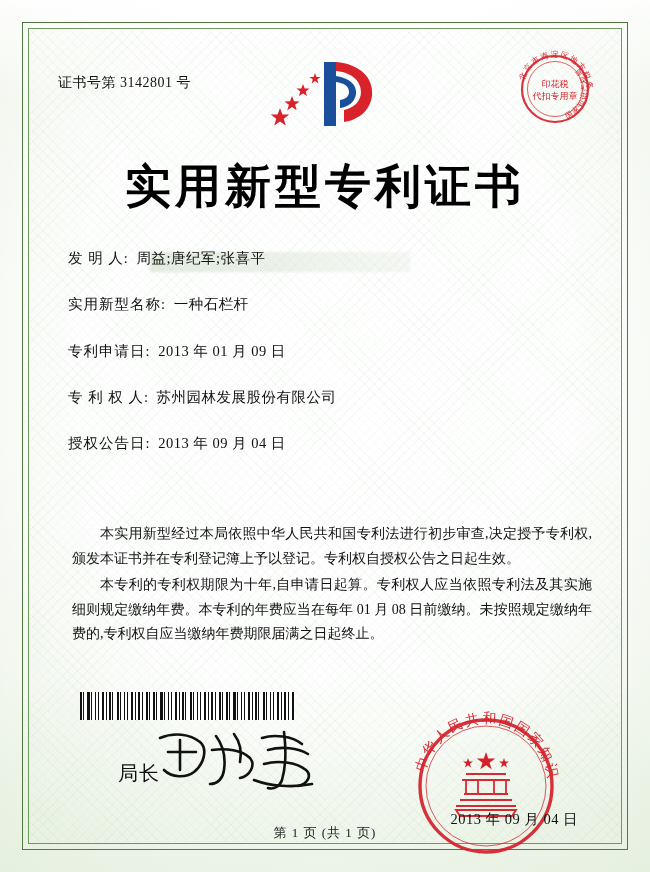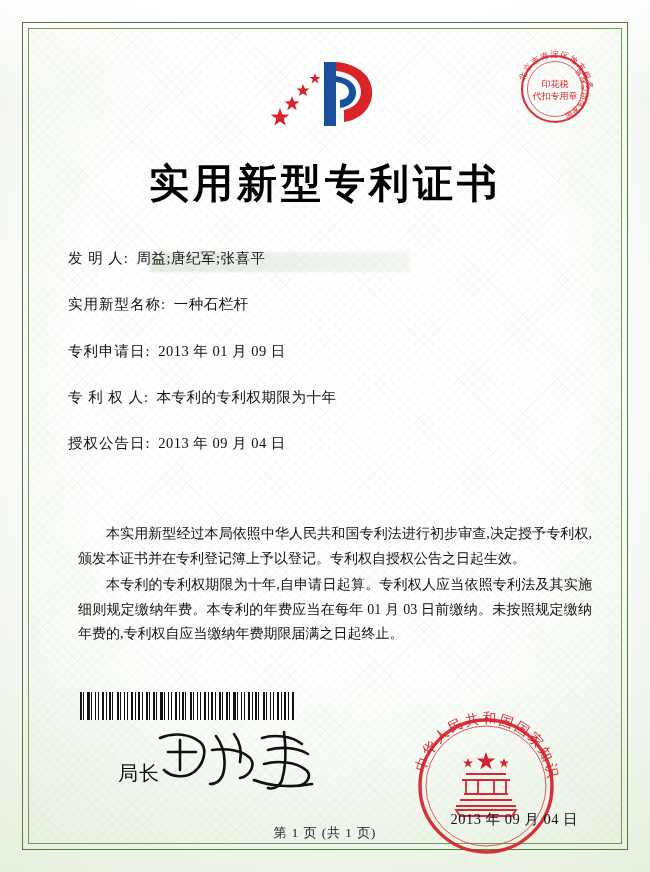--- a/index.html
+++ b/index.html
@@ -53,21 +53,21 @@
 
   
   .seal-top{
     position:absolute;right:52px;top:46px;width:86px;height:86px;
   }
 
   
   .title{
     position:absolute;left:0;right:0;top:156px;
     text-align:center;
-    font-size:40px;font-weight:bold;letter-spacing:4px;
+    font-size:46px;font-weight:bold;letter-spacing:4px;
     color:#000;
     font-family:"Liberation Serif","DejaVu Serif",serif;
   }
 
   
   .fields{
     position:absolute;left:68px;top:248px;right:60px;
   }
   .field-row{
     margin-bottom:26px;
@@ -85,21 +85,21 @@
     background:linear-gradient(90deg, rgba(205,220,198,0.55), rgba(205,220,198,0.18));
     filter:blur(1.2px);
     pointer-events:none;
   }
 
   
   .paras{
     position:absolute;left:68px;right:58px;top:522px;
     font-size:14px;line-height:1.75;color:#111;text-align:justify;
   }
-  .paras p{margin:0 0 2px 10px;text-indent:2em;}
+  .paras p{margin:0 0 2px 4px;text-indent:2em;}
 
   
   .barcode{
     position:absolute;left:80px;top:692px;width:215px;height:28px;
     background-image:repeating-linear-gradient(90deg,
       #111 0 1.6px, #fff 1.6px 3.2px, #111 3.2px 4.2px, #fff 4.2px 7.4px,
       #111 7.4px 9.6px, #fff 9.6px 11px, #111 11px 12px, #fff 12px 14.6px);
   }
 
   
@@ -129,20 +129,21 @@
 </style>
 </head>
 <body>
 
 <div class="page">
 
   <div class="border-outer"></div>
   <div class="border-inner"></div>
   <div class="guilloche"></div>
 
+  <div class="cert-no">证书号第 3142801 号</div>
 
   <div class="logo">
     <svg width="112" height="78" viewBox="0 0 112 78" xmlns="http://www.w3.org/2000/svg">
       <g fill="#d8232a">
         <polygon points="12,52 14.4,58.4 21.2,58.6 15.8,62.8 17.7,69.4 12,65.5 6.3,69.4 8.2,62.8 2.8,58.6 9.6,58.4"></polygon>
         <polygon points="24,40 26,45.2 31.6,45.4 27.1,48.8 28.7,54.2 24,51 19.3,54.2 20.9,48.8 16.4,45.4 22,45.2"></polygon>
         <polygon points="35,28 36.7,32.5 41.5,32.6 37.7,35.5 39.1,40.1 35,37.4 30.9,40.1 32.3,35.5 28.5,32.6 33.3,32.5"></polygon>
         <polygon points="47,17 48.4,20.9 52.6,21 49.2,23.5 50.4,27.5 47,25.1 43.6,27.5 44.8,23.5 41.4,21 45.6,20.9"></polygon>
       </g>
       <path d="M56 6 L68 6 L68 70 L56 70 Z" fill="#1a4f9c"></path>
@@ -182,31 +183,31 @@
     <div class="field-row">
       <span class="field-label">实用新型名称:</span>
       <span class="field-value">一种石栏杆</span>
     </div>
     <div class="field-row">
       <span class="field-label">专利申请日:</span>
       <span class="field-value">2013 年 01 月 09 日</span>
     </div>
     <div class="field-row">
       <span class="field-label">专 利 权 人:</span>
-      <span class="field-value">本专利的专利权期限为十年</span>
+      <span class="field-value">苏州园林发展股份有限公司</span>
     </div>
     <div class="field-row">
       <span class="field-label">授权公告日:</span>
       <span class="field-value">2013 年 09 月 04 日</span>
     </div>
   </div>
 
   <div class="paras">
     <p>本实用新型经过本局依照中华人民共和国专利法进行初步审查,决定授予专利权,颁发本证书并在专利登记簿上予以登记。专利权自授权公告之日起生效。</p>
-    <p>本专利的专利权期限为十年,自申请日起算。专利权人应当依照专利法及其实施细则规定缴纳年费。本专利的年费应当在每年 01 月 03 日前缴纳。未按照规定缴纳年费的,专利权自应当缴纳年费期限届满之日起终止。</p>
+    <p>本专利的专利权期限为十年,自申请日起算。专利权人应当依照专利法及其实施细则规定缴纳年费。本专利的年费应当在每年 01 月 08 日前缴纳。未按照规定缴纳年费的,专利权自应当缴纳年费期限届满之日起终止。</p>
   </div>
 
   <div class="barcode"></div>
 
   <div class="director-label">局长</div>
 
   <div class="signature">
     <svg width="180" height="72" viewBox="0 0 180 72" xmlns="http://www.w3.org/2000/svg">
       <g fill="none" stroke="#111" stroke-width="2.6" stroke-linecap="round" stroke-linejoin="round">
         <path d="M10,16 C24,10 40,12 50,20 C58,27 54,42 44,50 C36,56 22,56 14,48"></path>

